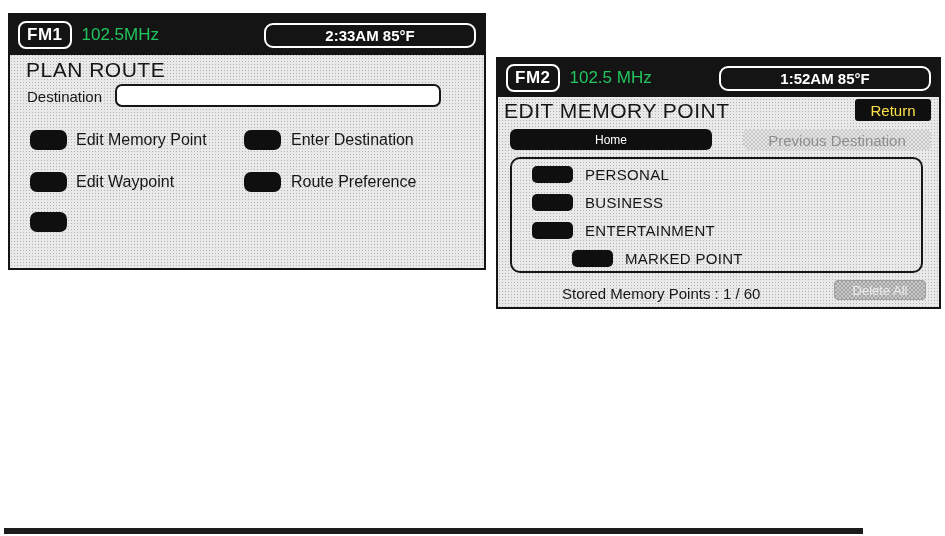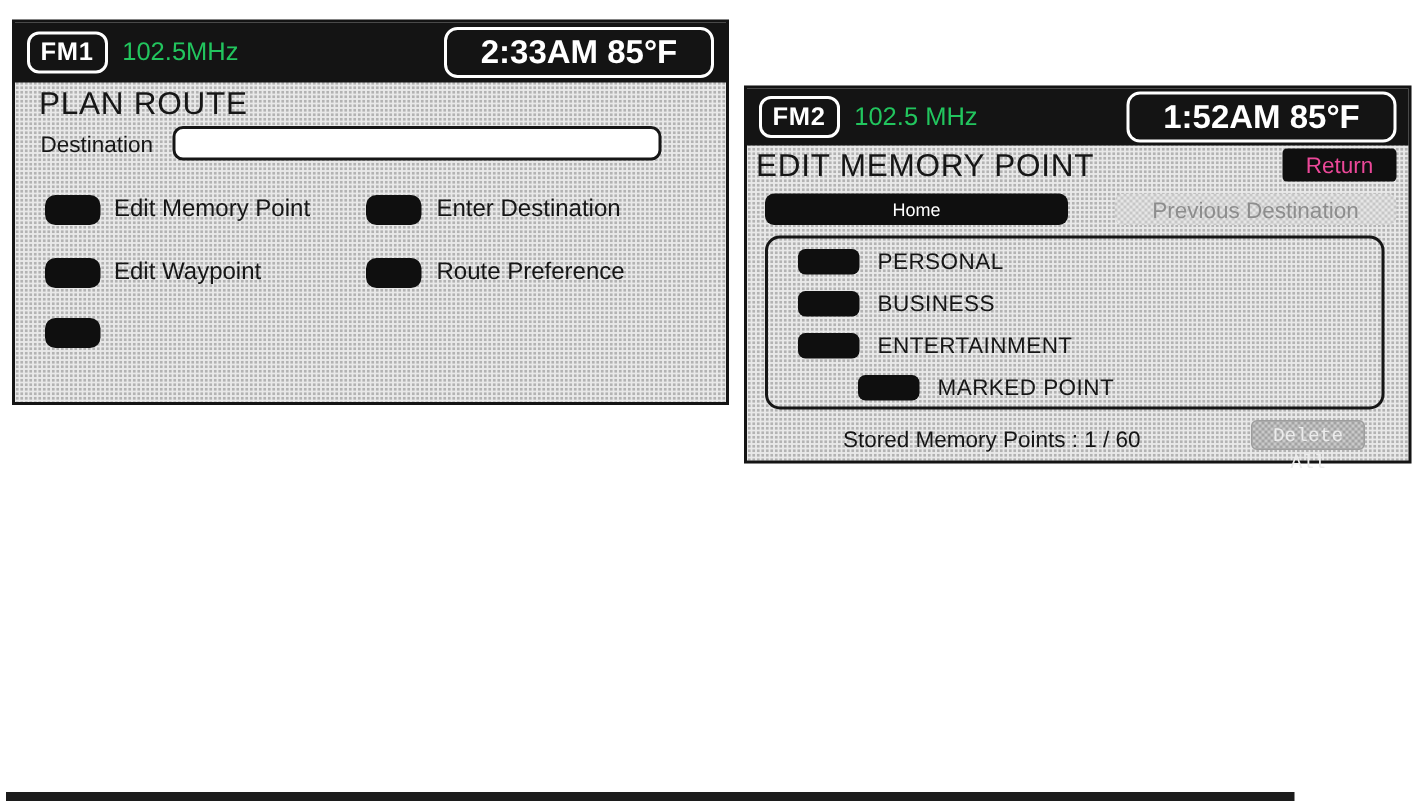--- a/index.html
+++ b/index.html
@@ -17,21 +17,21 @@
     background:#141414;display:flex;align-items:center;
     padding:0 8px;box-sizing:border-box;
   }
   .fm-badge{
     border:2px solid #ffffff;border-radius:8px;color:#ffffff;
     font-size:17px;font-weight:bold;padding:2px 7px;letter-spacing:0.5px;
   }
   .freq{color:#22c55e;font-size:17px;margin-left:10px;}
   .clock-badge{
     margin-left:auto;border:2px solid #ffffff;border-radius:9px;color:#ffffff;
-    font-size:22px;font-weight:bold;text-align:center;padding:2px 0;width:176px;
+    font-size:15px;font-weight:bold;text-align:center;padding:2px 16px;width:176px;
     white-space:nowrap;
   }
   .screen-body{position:relative;}
   .abs{position:absolute;}
 
   
   #left-screen{left:8px;top:13px;width:478px;height:257px;}
   #left-screen .screen-header{height:40px;}
   #left-screen .screen-body{height:173px;}
   .l-title{left:16px;top:3px;font-size:21px;letter-spacing:0.5px;white-space:nowrap;}
@@ -45,21 +45,21 @@
   .key-label{font-size:16px;line-height:20px;white-space:nowrap;}
   .r1{top:75px;} .r2{top:117px;} .r3{top:157px;}
   .c1b{left:20px;} .c1t{left:66px;} .c2b{left:234px;} .c2t{left:281px;}
 
   
   #right-screen{left:496px;top:57px;width:445px;height:252px;}
   #right-screen .screen-header{height:38px;}
   #right-screen .screen-body{height:210px;}
   .r-title{left:6px;top:2px;font-size:21px;letter-spacing:0.5px;white-space:nowrap;}
   .return-btn{
-    right:8px;top:2px;width:76px;height:22px;background:#0f0f0f;color:#ec4899;
+    right:8px;top:2px;width:76px;height:22px;background:#0f0f0f;color:#fde047;
     font-size:15px;text-align:center;line-height:22px;border-radius:3px;border:none;
     font-family:"Liberation Sans",sans-serif;cursor:pointer;
   }
   .home-tab{
     left:12px;top:32px;width:202px;height:21px;background:#0f0f0f;color:#ffffff;
     font-size:12px;text-align:center;line-height:21px;border-radius:6px;border:none;
     font-family:"Liberation Sans",sans-serif;cursor:pointer;
   }
   .dither-light{
     background-color:#d9d9d9;
@@ -78,23 +78,23 @@
   }
   .list-box{
     left:12px;top:60px;width:413px;height:116px;box-sizing:border-box;
     border:2px solid #161616;border-radius:10px;
   }
   .cat-btn{position:absolute;left:20px;width:41px;height:17px;background:#0f0f0f;border-radius:5px;border:none;padding:0;cursor:pointer;}
   .cat-label{position:absolute;left:73px;font-size:15px;line-height:17px;letter-spacing:0.3px;white-space:nowrap;}
   .cr1{top:7px;} .cr2{top:35px;} .cr3{top:63px;} .cr4{top:91px;margin-left:40px;}
   .status-text{left:64px;top:188px;font-size:15px;white-space:nowrap;}
   .delete-btn{
-    left:336px;top:183px;width:76px;height:20px;color:#ececec;font-size:13px;
+    left:336px;top:183px;width:92px;height:20px;color:#ececec;font-size:13px;
     line-height:18px;border-radius:4px;border:1px solid #9d9d9d;
-    box-sizing:border-box;font-family:Liberation Mono, monospace;cursor:default;
+    box-sizing:border-box;font-family:Liberation Sans, sans-serif;cursor:default;
   }
   .bottom-rule{left:4px;top:528px;width:859px;height:6px;background:#1c1c1c;}
 </style>
 </head>
 <body>
 
 <div class="screen" id="left-screen">
   <div class="screen-header">
     <span class="fm-badge">FM1</span>
     <span class="freq">102.5MHz</span>

